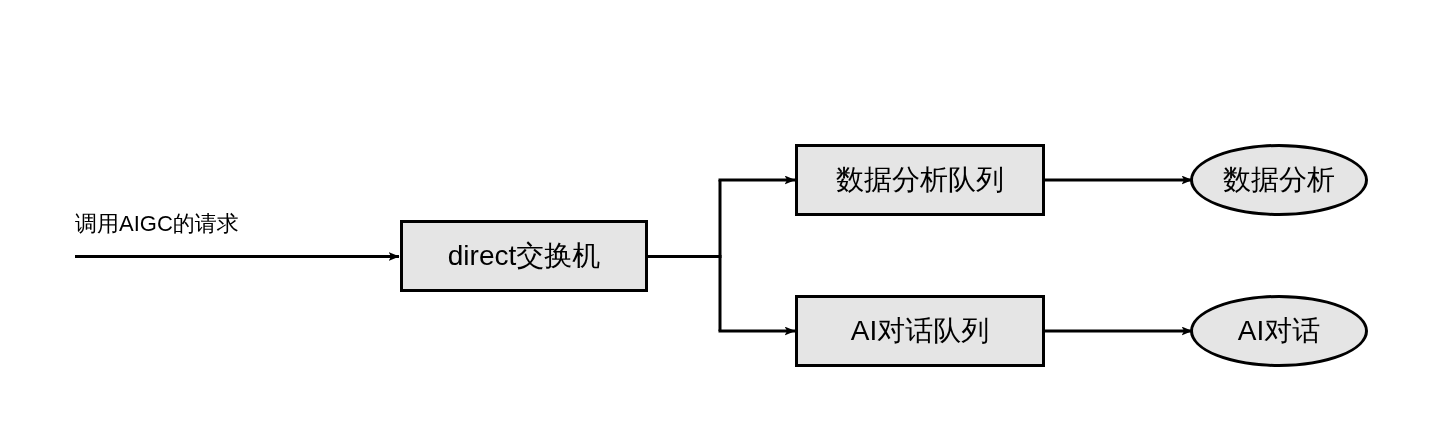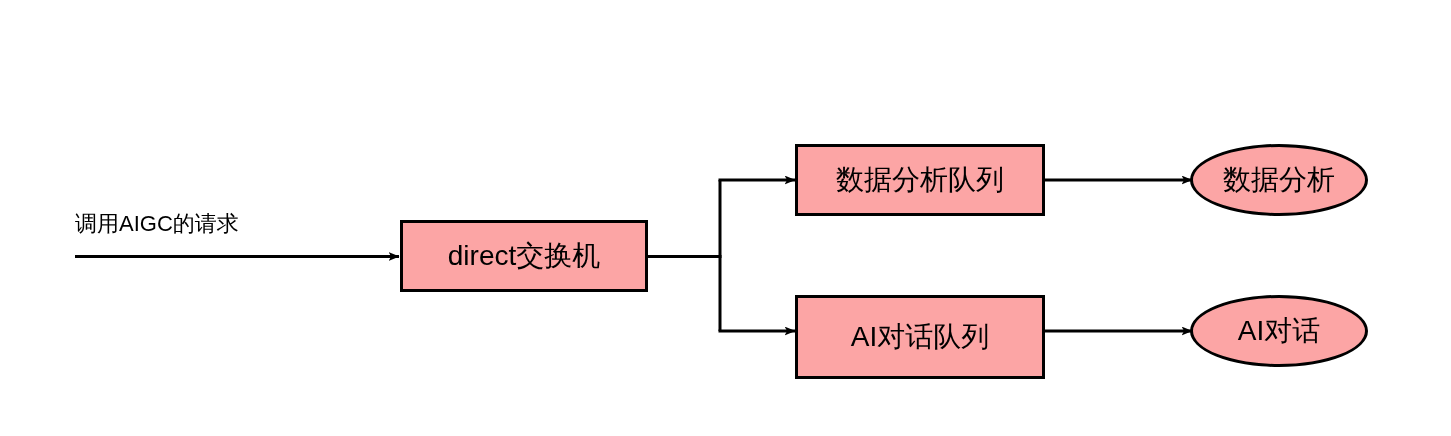--- a/index.html
+++ b/index.html
@@ -26,21 +26,21 @@
     width: 1451px;
     height: 436px;
   }
   .node {
     position: absolute;
     box-sizing: border-box;
     display: flex;
     align-items: center;
     justify-content: center;
     color: #000000;
-    background: #fca5a5;
+    background: #e5e5e5;
   }
   .node-rect {
     border: 3px solid #000000;
   }
   .node-ellipse {
     border: 3px solid #000000;
     border-radius: 50%;
   }
   .node-label {
     font-size: 28px;
@@ -97,21 +97,21 @@
   <div class="edge-label" style="left:75px; top:213px;">调用AIGC的请求</div>
 
   <div class="node node-rect" style="left:400px; top:220px; width:248px; height:72px;">
     <span class="node-label">direct交换机</span>
   </div>
 
   <div class="node node-rect" style="left:795px; top:144px; width:250px; height:72px;">
     <span class="node-label">数据分析队列</span>
   </div>
 
-  <div class="node node-rect" style="left:795px; top:295px; width:250px; height:84px;">
+  <div class="node node-rect" style="left:795px; top:295px; width:250px; height:72px;">
     <span class="node-label">AI对话队列</span>
   </div>
 
   <div class="node node-ellipse" style="left:1190px; top:144px; width:178px; height:72px;">
     <span class="node-label">数据分析</span>
   </div>
 
   <div class="node node-ellipse" style="left:1190px; top:295px; width:178px; height:72px;">
     <span class="node-label">AI对话</span>
   </div>

